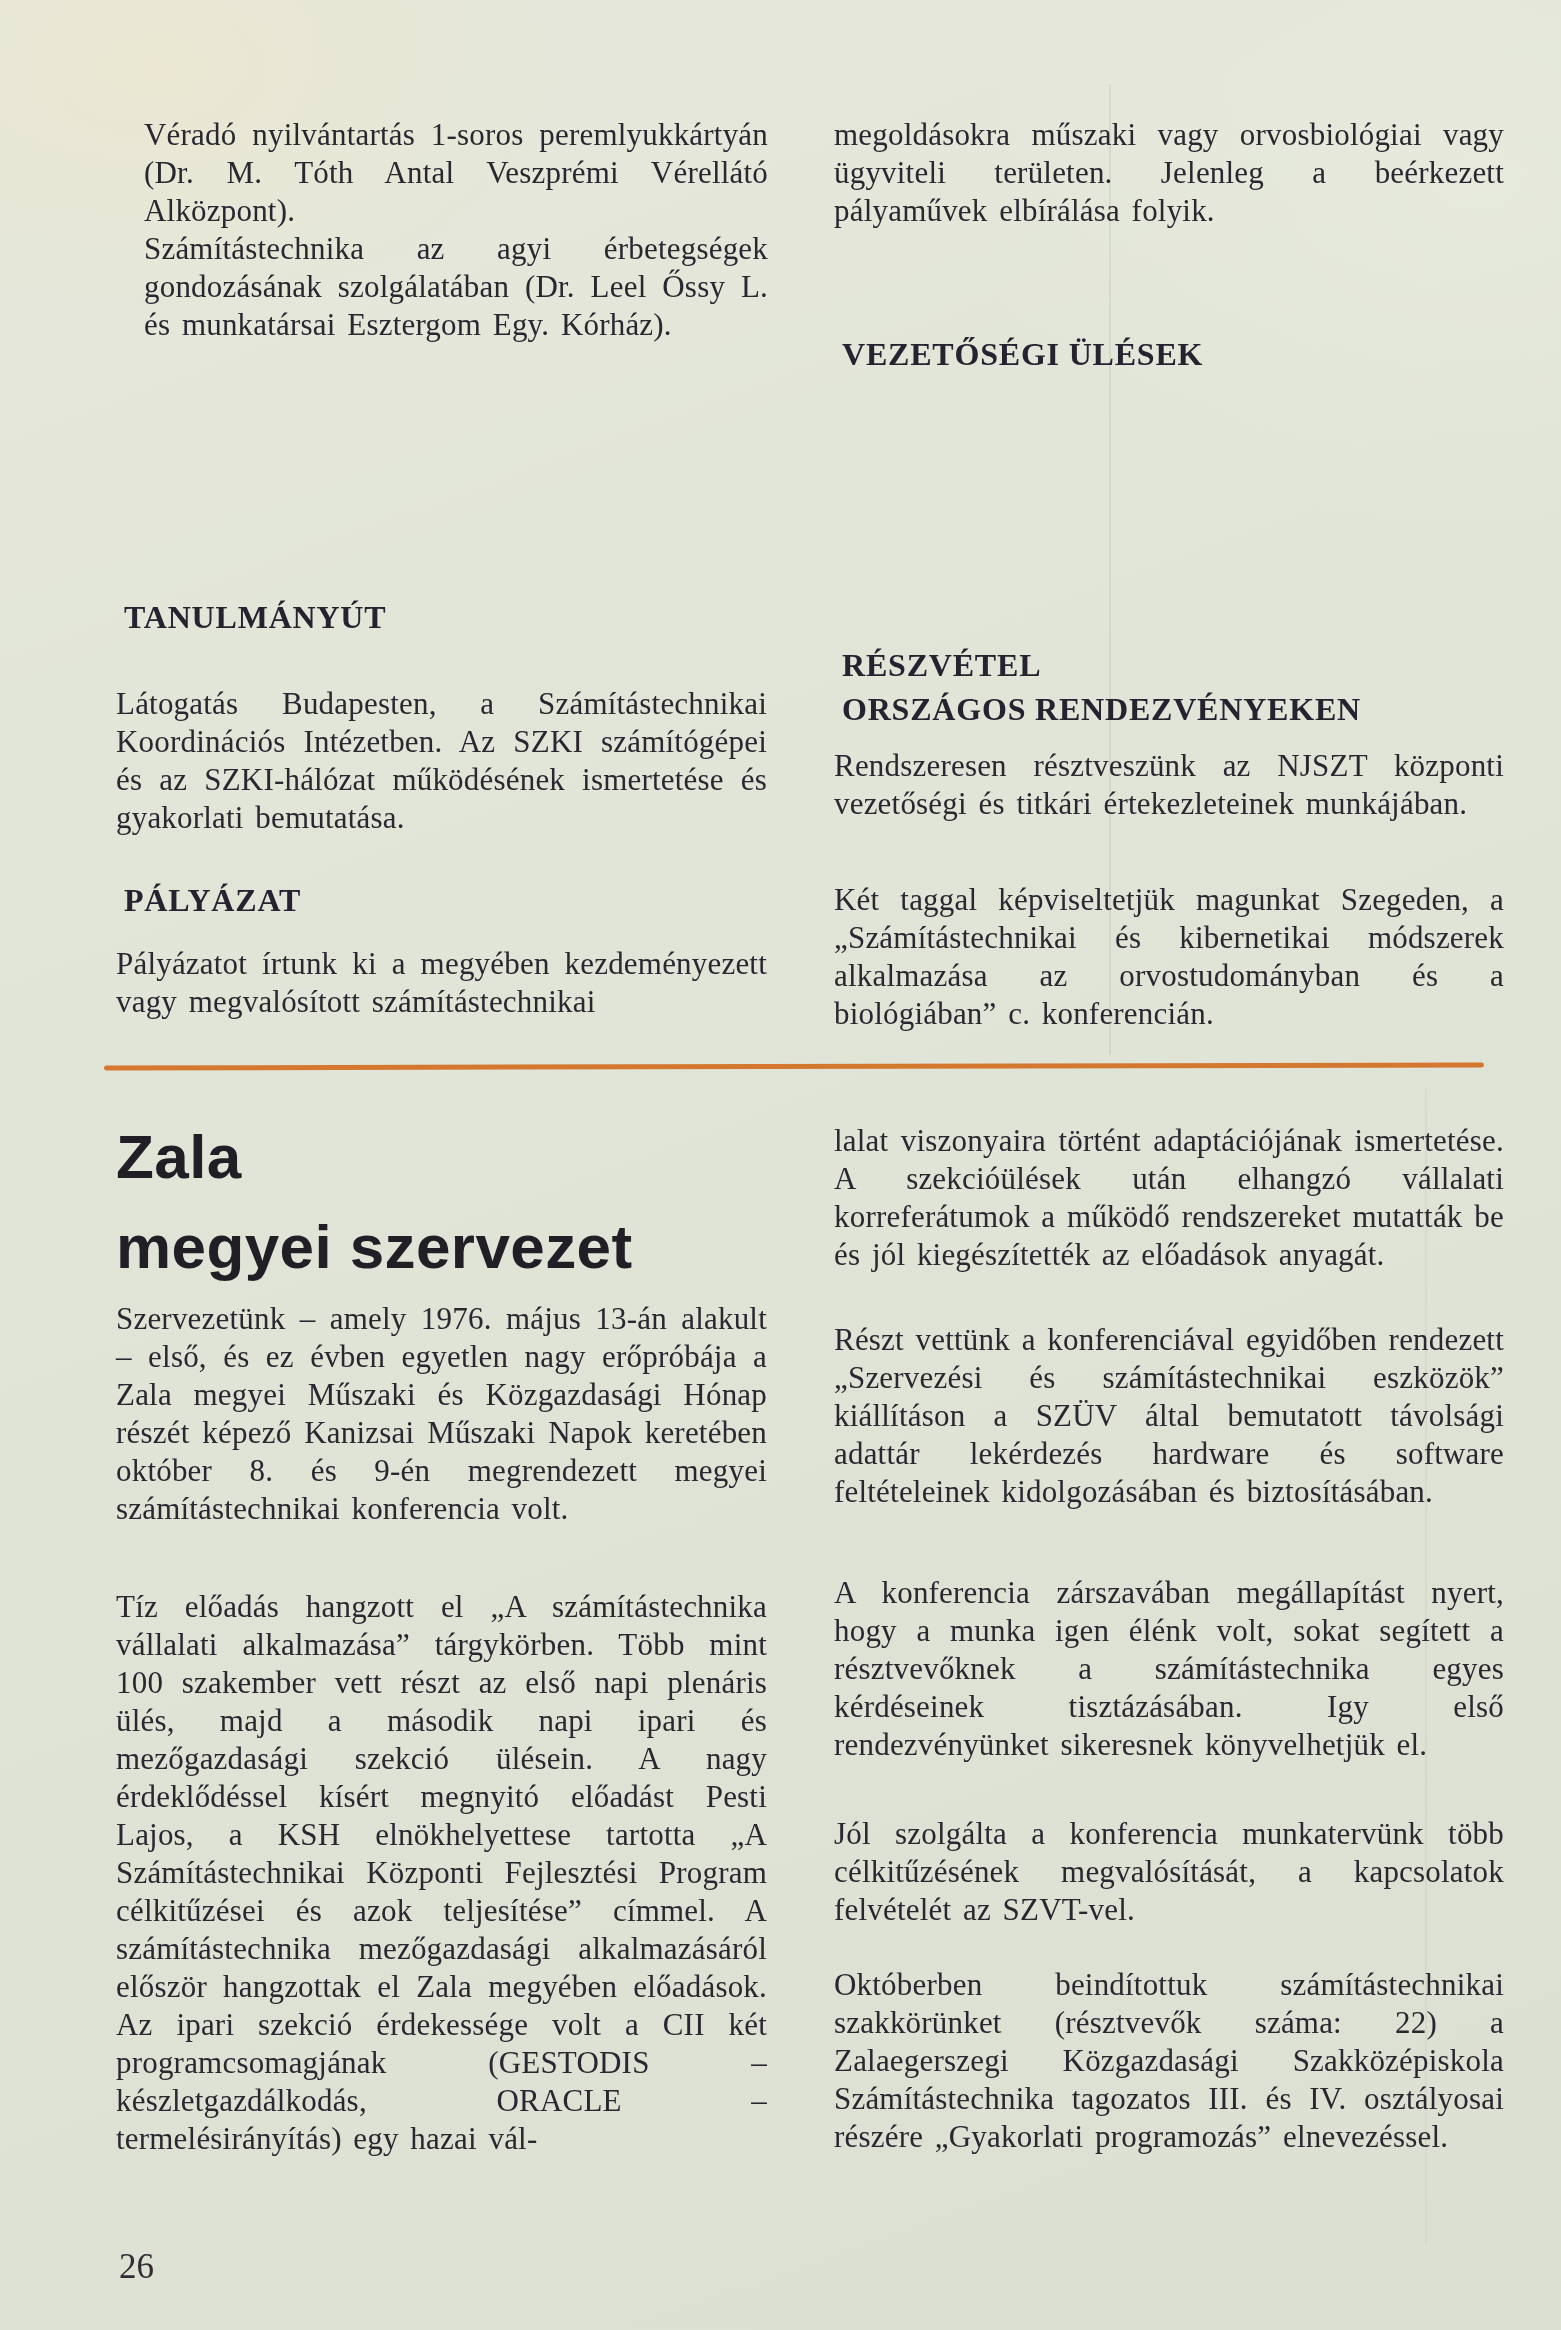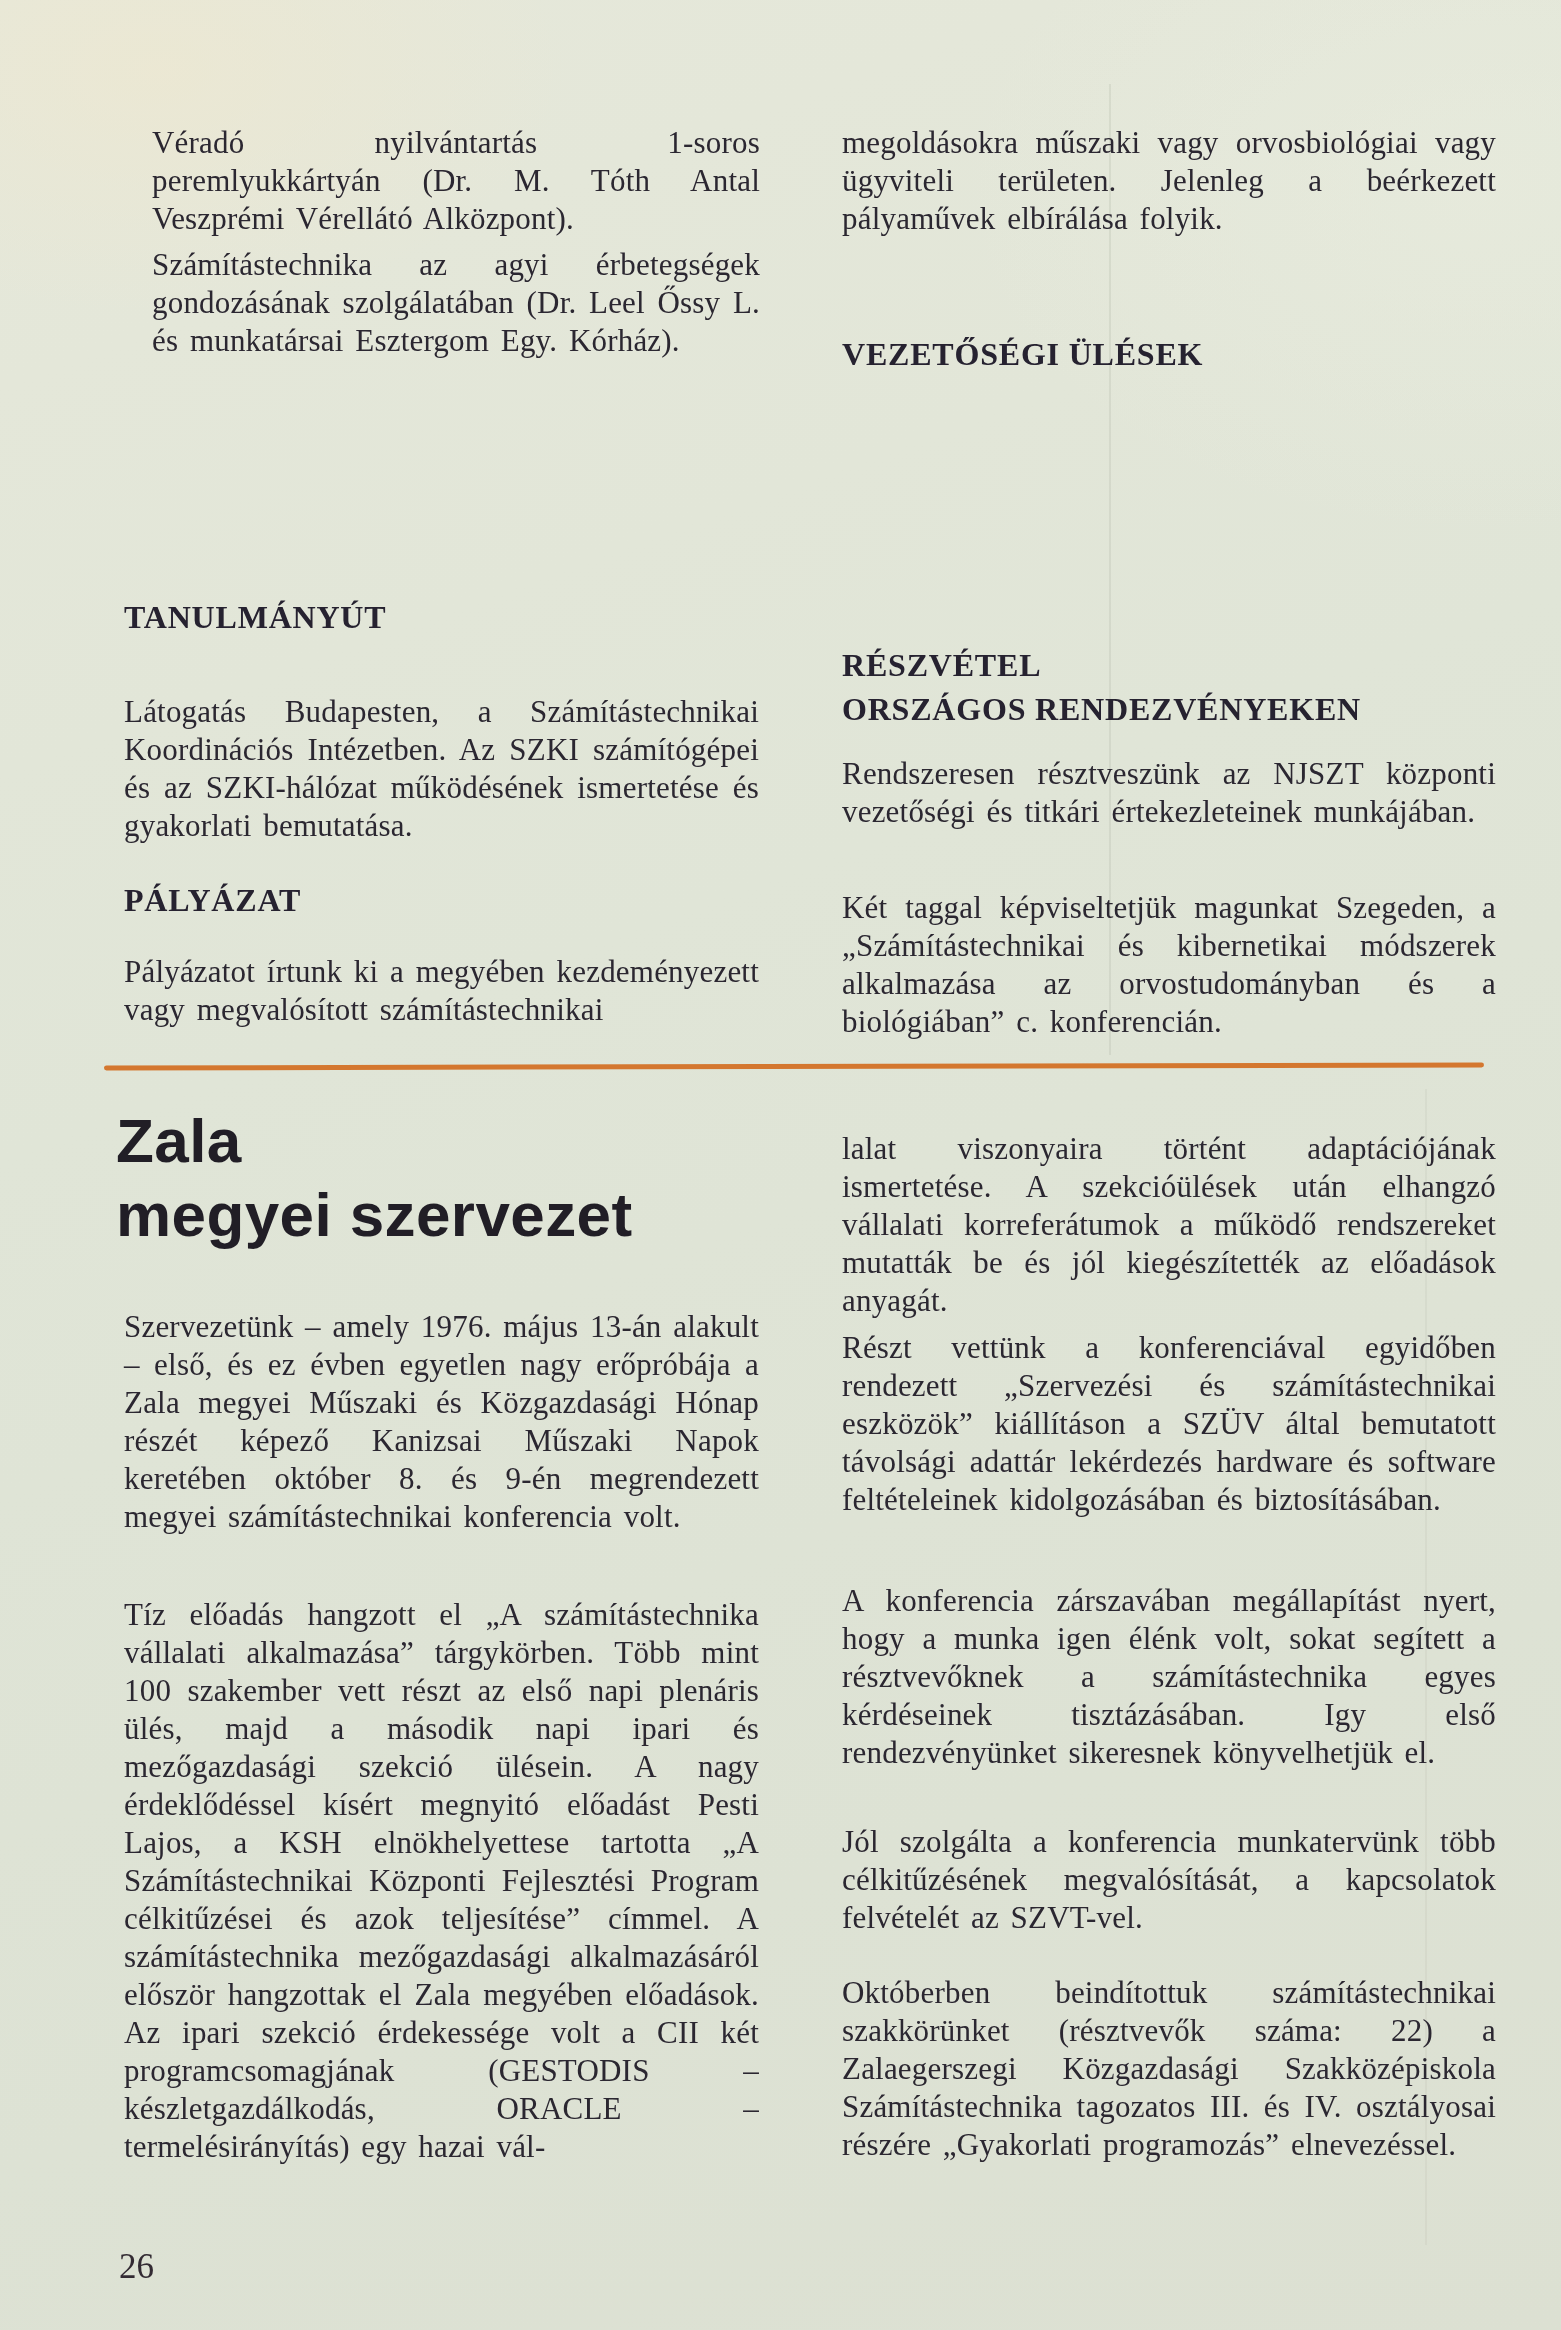--- a/index.html
+++ b/index.html
@@ -22,21 +22,21 @@
     pointer-events:none;
   }
   .body-block{
     position:absolute;
     font-size:31px;
     line-height:38px;
     text-align:justify;
     word-spacing:.12em;
     letter-spacing:0.2px;
   }
-  .body-block p{margin:8px;}
+  .body-block p{margin:0;}
   .sec-heading{
     position:absolute;
     margin:8px;
     font-size:32px;
     line-height:42px;
     font-weight:700;
     letter-spacing:0.8px;
     color:#262230;
     white-space:nowrap;
   }
@@ -55,21 +55,21 @@
     left:116px;
     top:1104px;
     margin:0;
     font-family:"Liberation Sans","DejaVu Sans",sans-serif;
     font-weight:700;
     font-size:62px;
     line-height:74px;
     letter-spacing:0.4px;
     color:#211e26;
   }
-  .article-title .tl{display:block;}
+  .article-title .tl{display:block;margin-top:16px;}
   .page-number{
     position:absolute;
     left:119px;
     top:2207px;
     font-size:35px;
     line-height:40px;
     color:#332b33;
     margin-top:40px;
   }
 </style>

